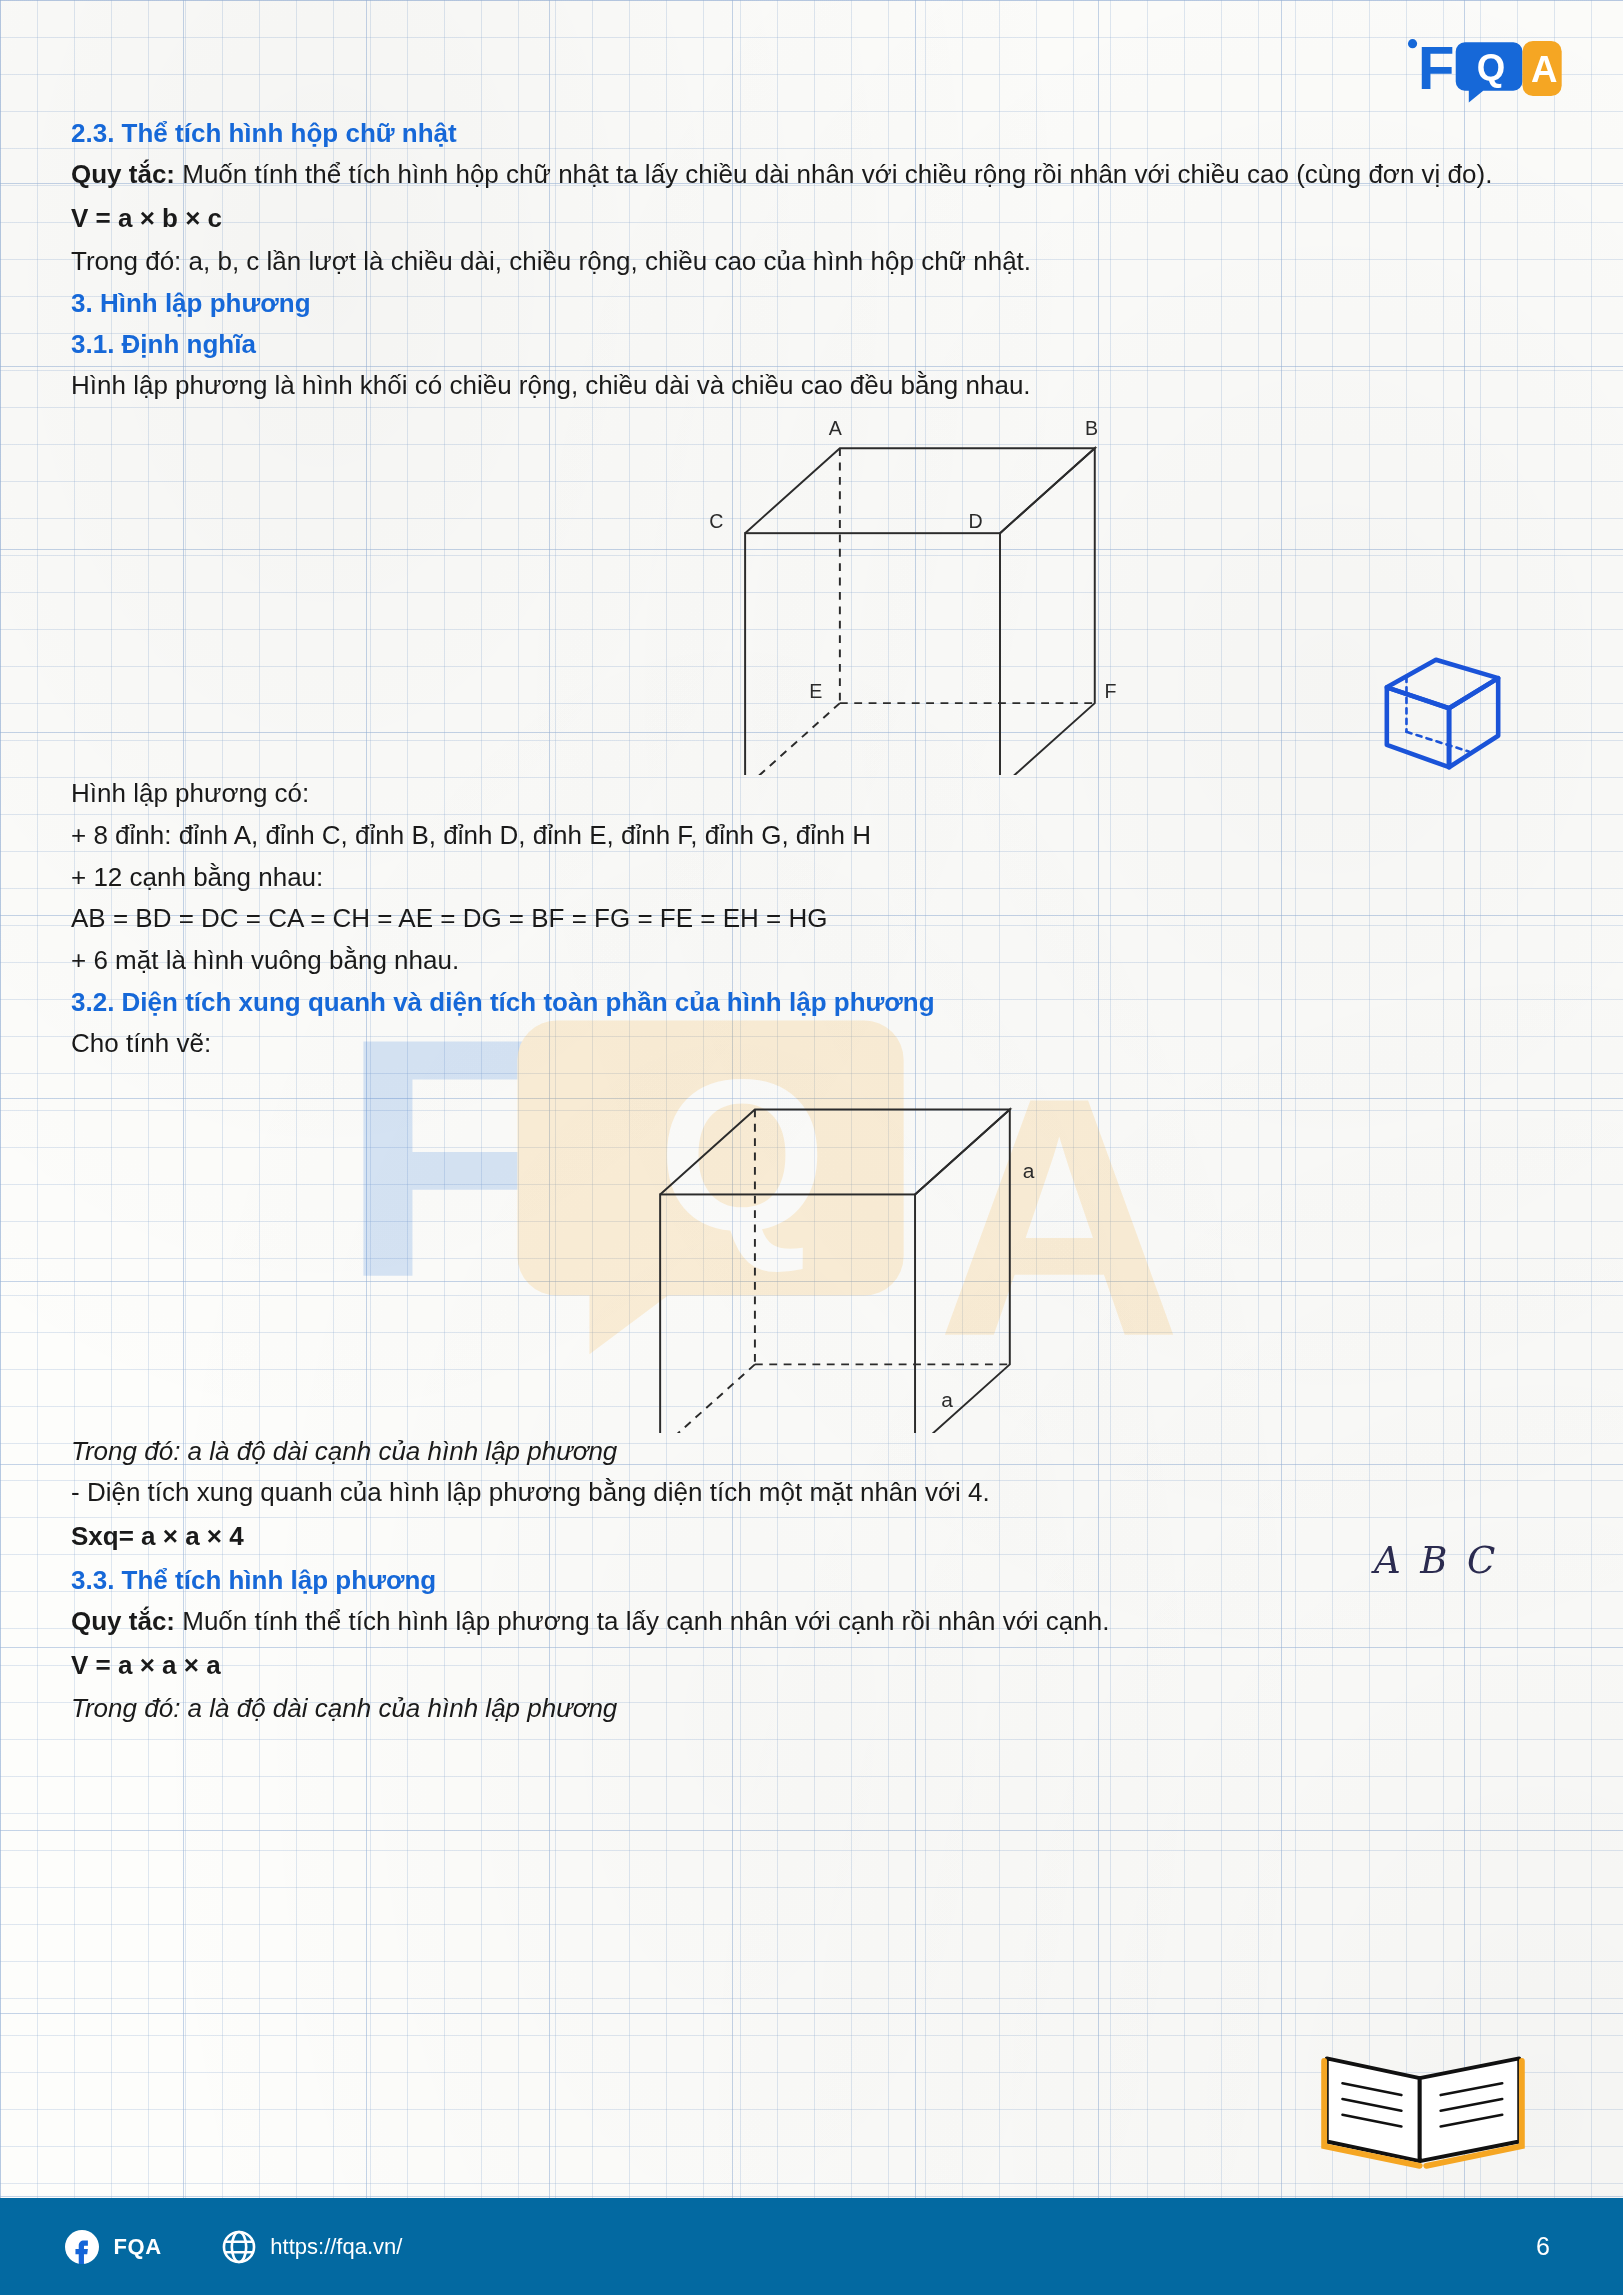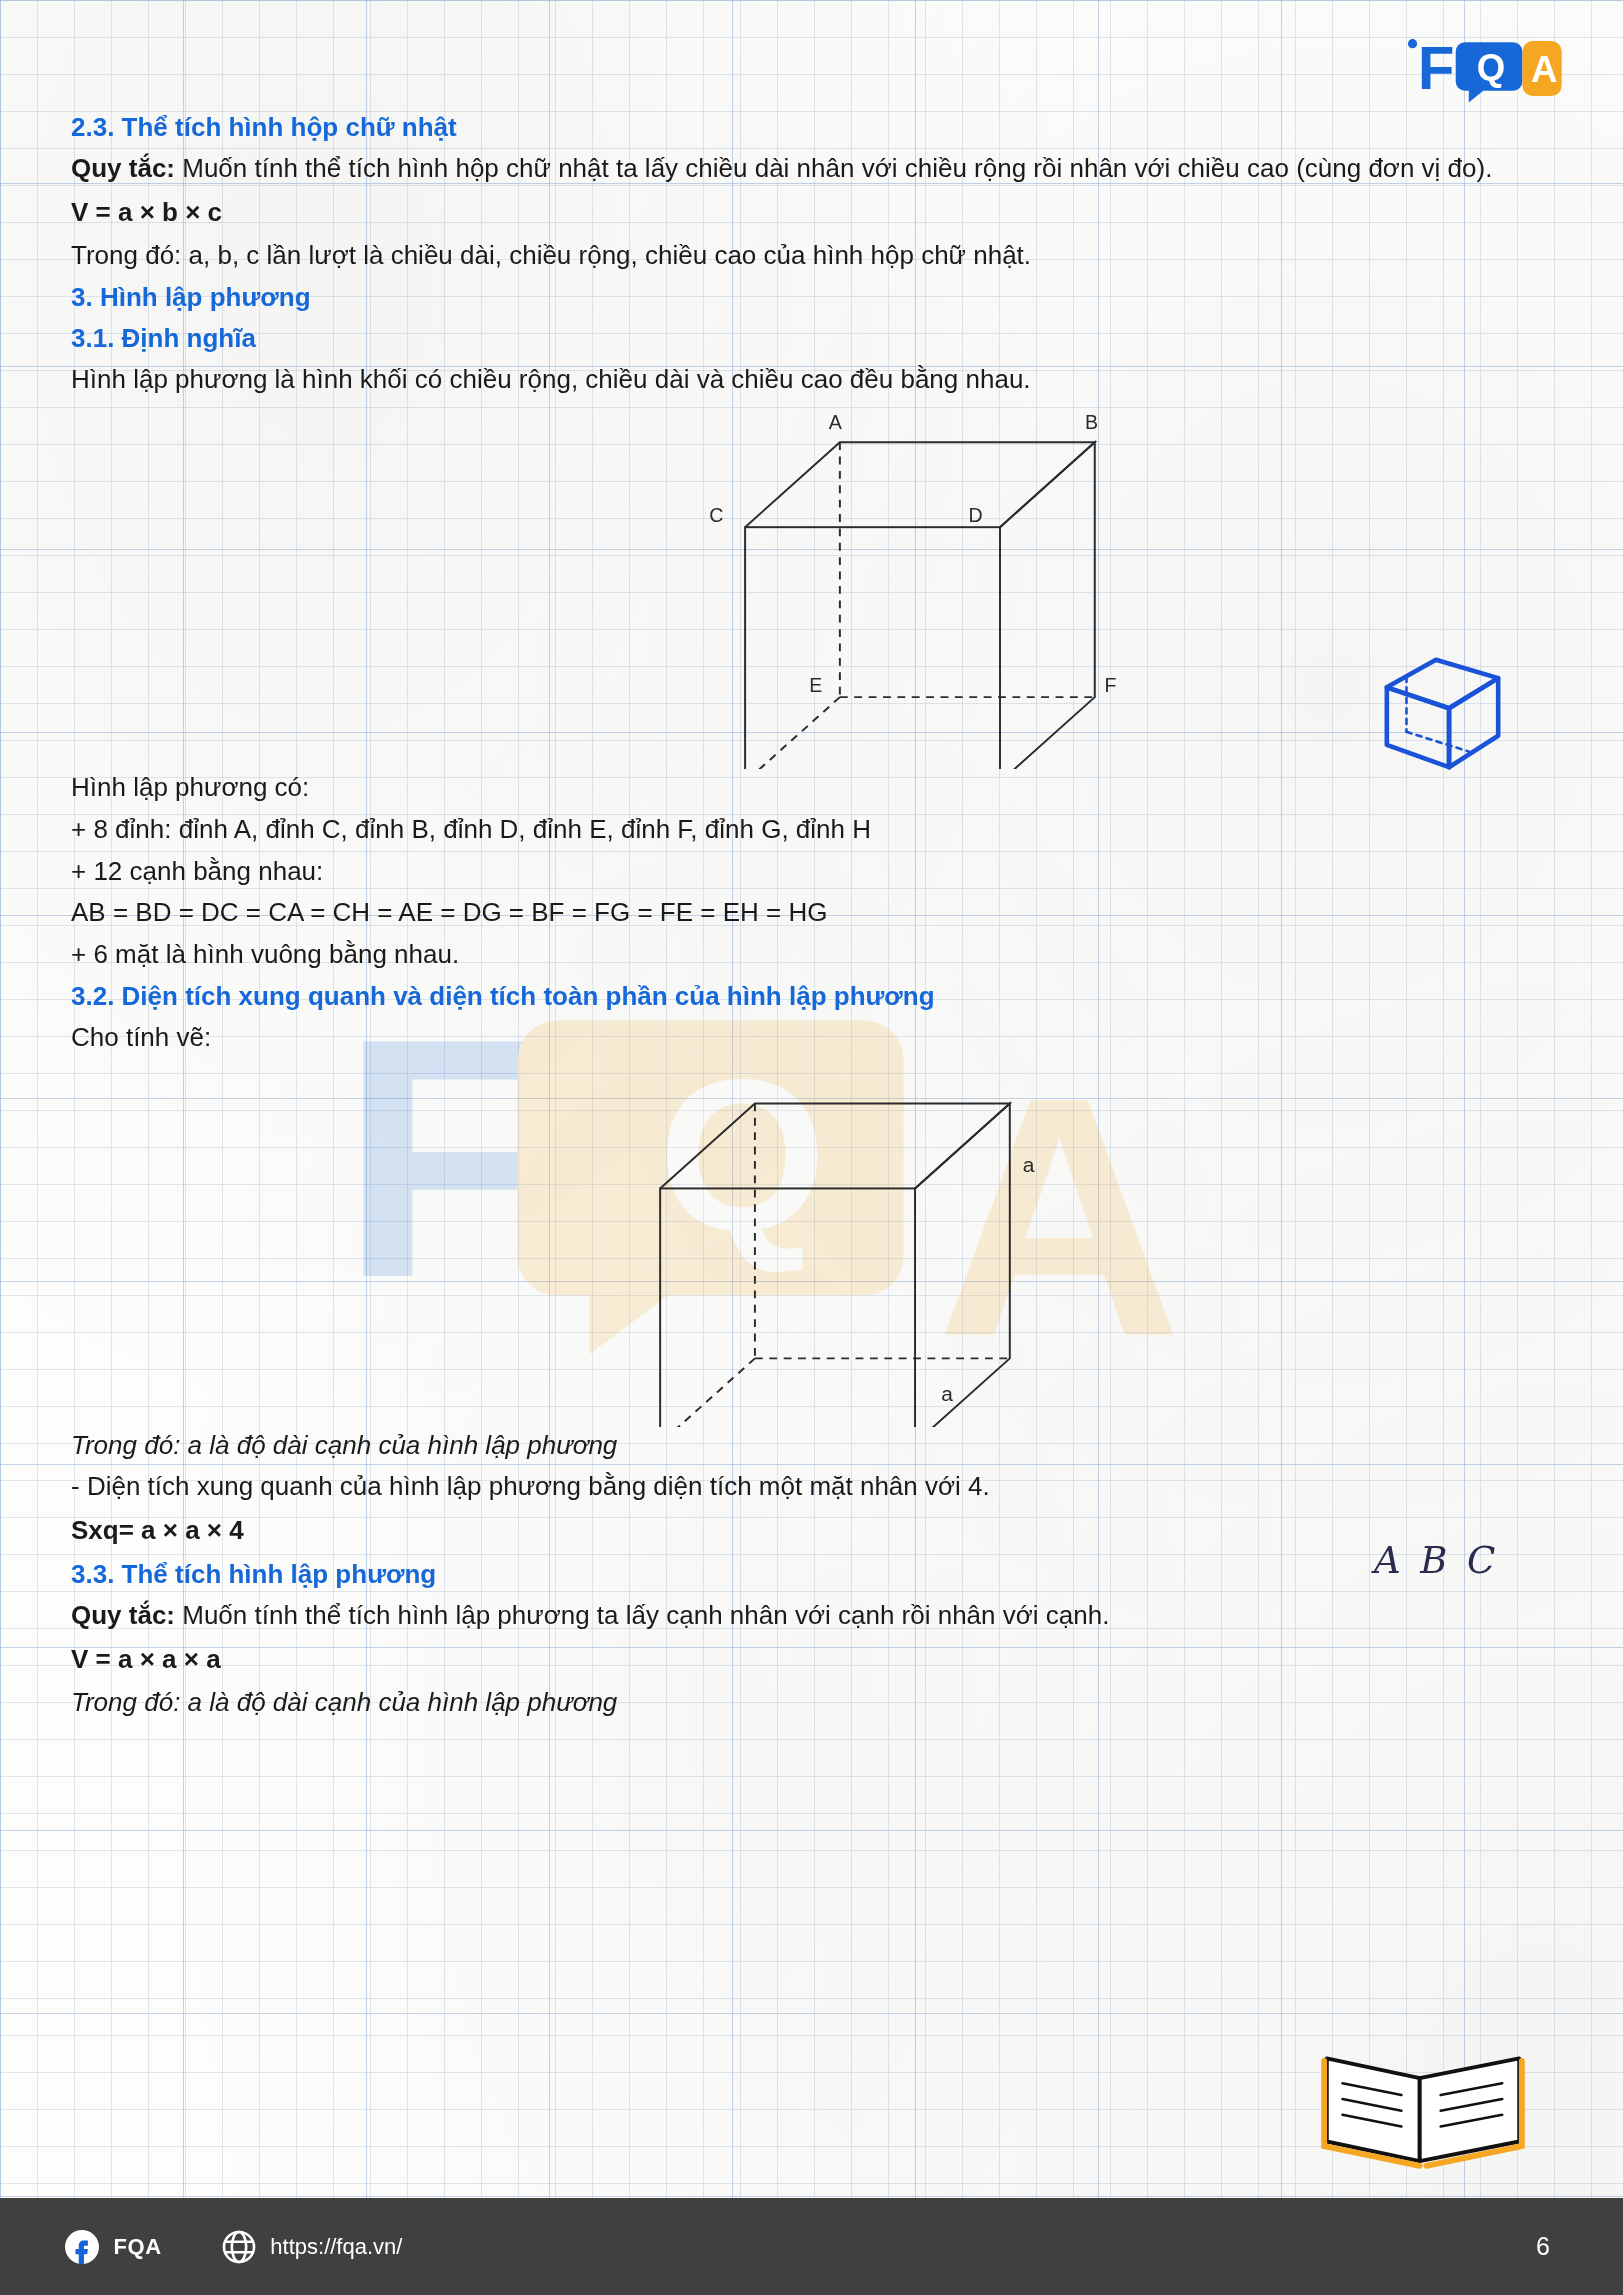--- a/index.html
+++ b/index.html
@@ -65,21 +65,21 @@
     right: 60px;
     top: 29px;
     width: 157px;
     height: 79px;
   }
 
   
   #content {
     position: absolute;
     left: 71px;
-    top: 109px;
+    top: 115px;
     width: 1492px;
     font-size: 26px;
     line-height: 1.43;
     color: #1a1a1a;
   }
   .ln {
     margin: 0 0 4.6px 0;
     white-space: pre-wrap;
   }
   .heading {
@@ -130,21 +130,21 @@
     height: 144px;
   }
 
   
   #footer {
     position: absolute;
     left: 0;
     bottom: 0;
     width: 1623px;
     height: 97px;
-    background: #404040;
+    background: #0369a1;
     display: flex;
     align-items: center;
     color: #ffffff;
     font-size: 22px;
   }
   #footer .fb-ico {
     margin-left: 65px;
     width: 34px; height: 34px;
   }
   #footer .fqa-label { margin-left: 14.4px; font-weight: bold; letter-spacing: 0.7px;}

